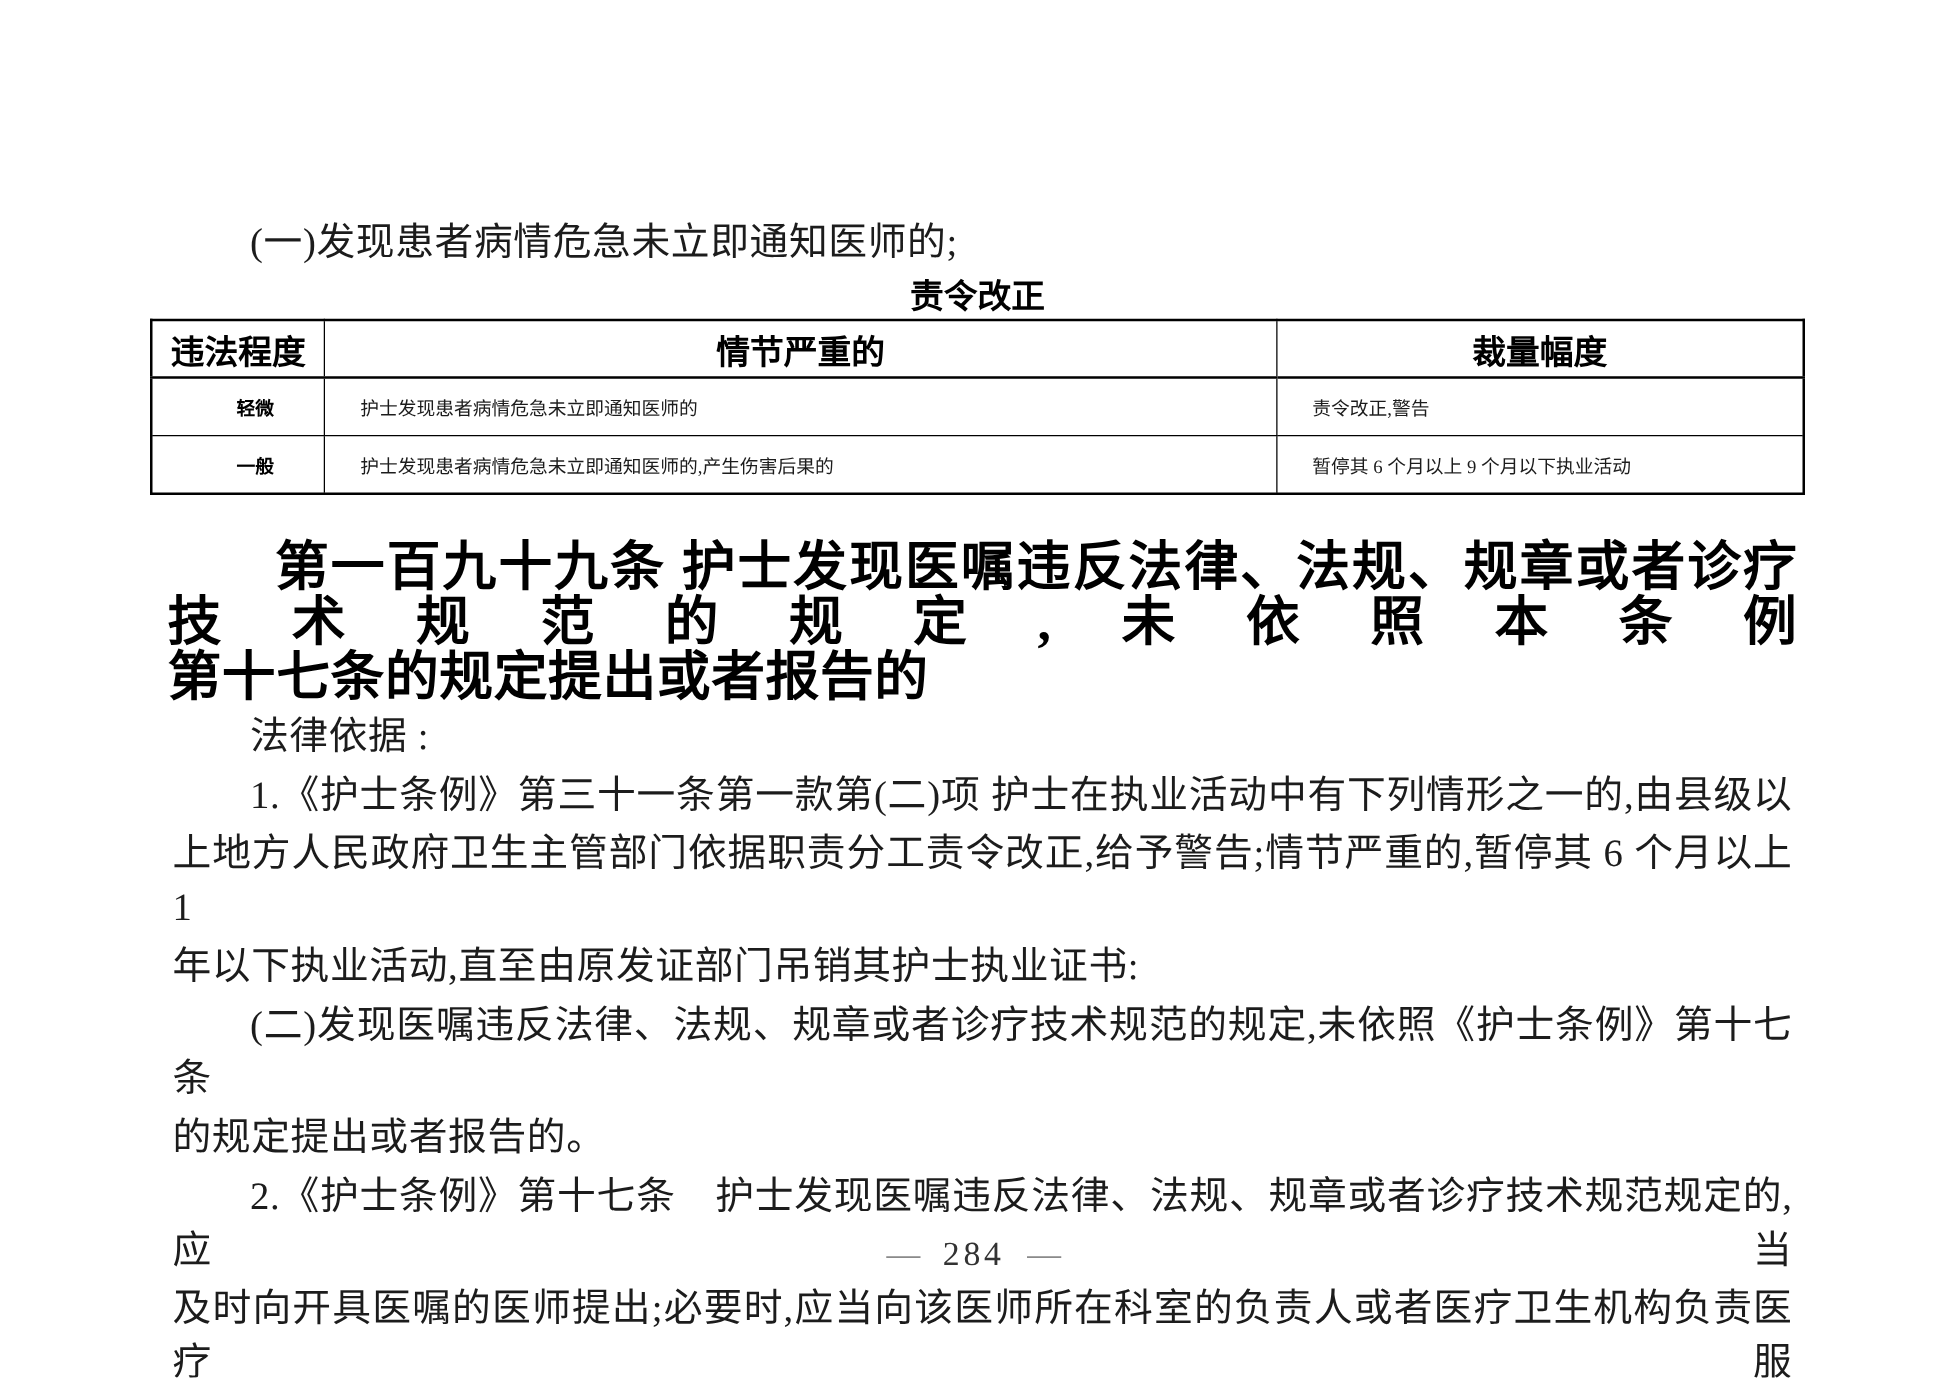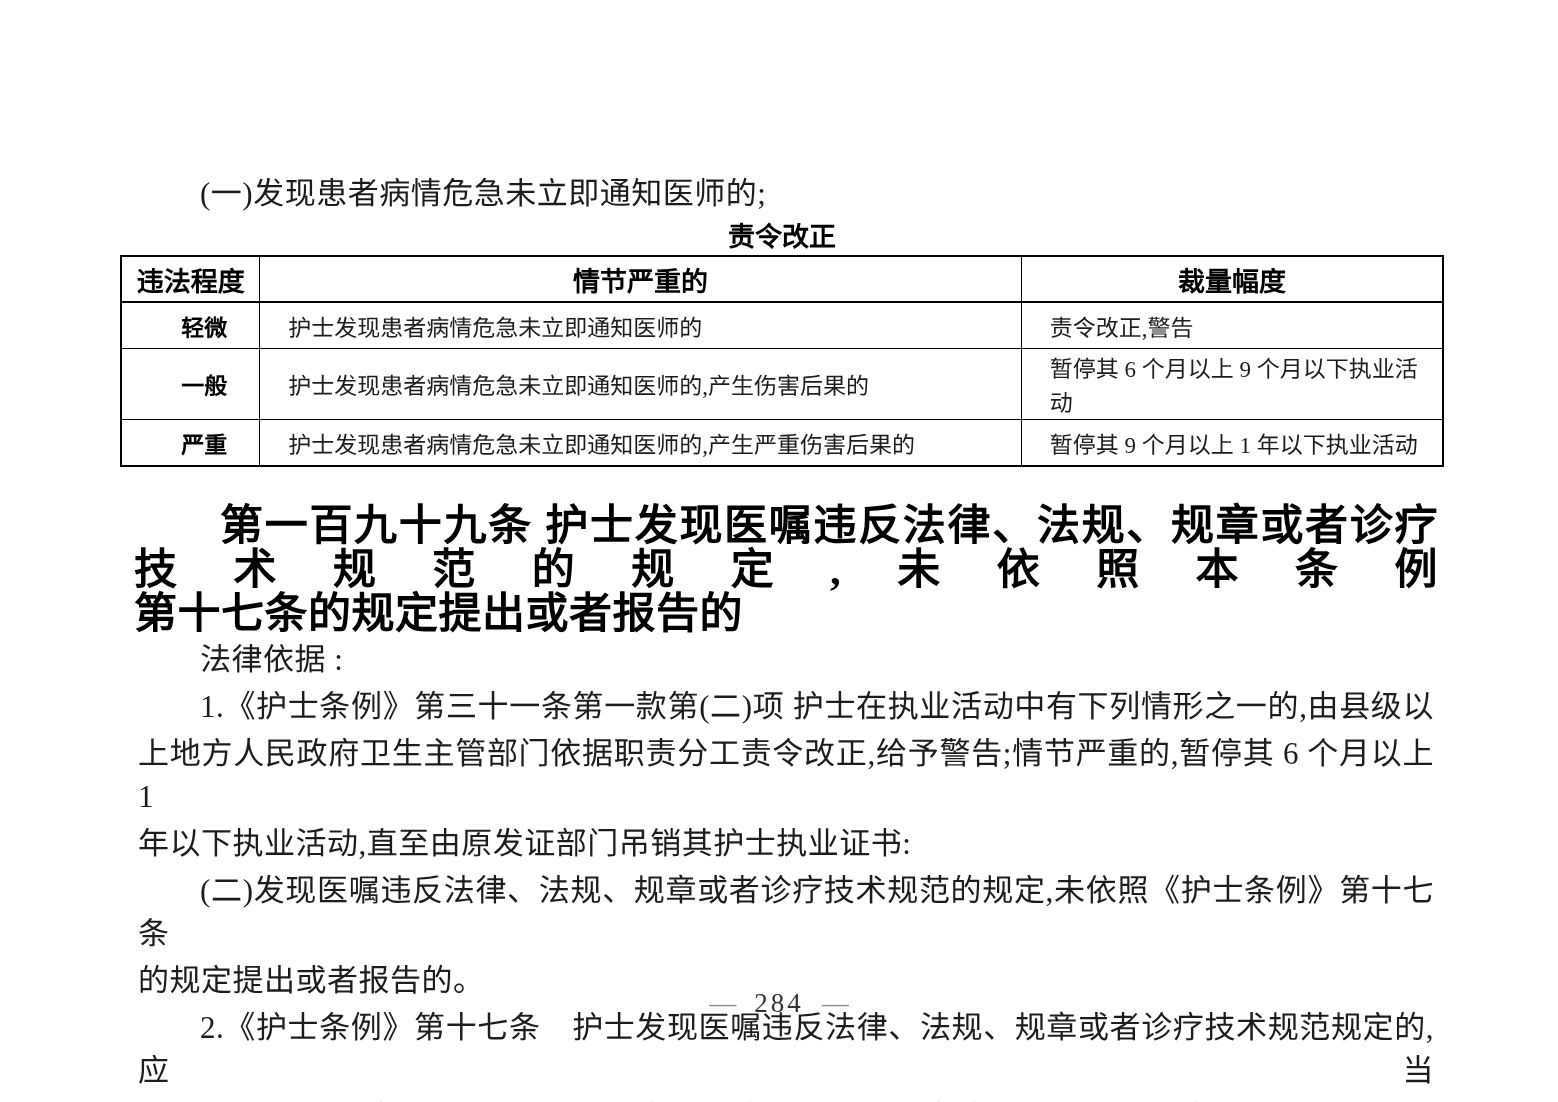--- a/index.html
+++ b/index.html
@@ -61,21 +61,21 @@
   table.discretion th {
     font-family: "Liberation Sans", sans-serif;
     font-weight: bold;
     font-size: 27px;
     height: 42px;
     text-align: center;
     border-bottom: 2px solid #000;
     color: #000;
   }
   table.discretion td {
-    font-size: 23px;
+    font-size: 15px;
     height: 43px;
     vertical-align: middle;
     padding-left: 28px;
   }
   td.deg {
     text-align: center;
     font-weight: bold;
     color: #000;
   }
   td.con, td.ran {
@@ -142,25 +142,20 @@
         <tr>
           <td class="deg">轻微</td>
           <td class="con">护士发现患者病情危急未立即通知医师的</td>
           <td class="ran">责令改正,警告</td>
         </tr>
         <tr>
           <td class="deg">一般</td>
           <td class="con">护士发现患者病情危急未立即通知医师的,产生伤害后果的</td>
           <td class="ran">暂停其 6 个月以上 9 个月以下执业活动</td>
         </tr>
-        <tr>
-          <td class="deg">严重</td>
-          <td class="con">护士发现患者病情危急未立即通知医师的,产生严重伤害后果的</td>
-          <td class="ran">暂停其 9 个月以上 1 年以下执业活动</td>
-        </tr>
       </tbody>
     </table>
 
     <div class="heading">
       <p class="h-line ind j">第一百九十九条 护士发现医嘱违反法律、法规、规章或者诊疗技术规范的规定,未依照本条例</p>
       <p class="h-line">第十七条的规定提出或者报告的</p>
     </div>
 
     <p class="body-line ind law-basis">法律依据 :</p>
 

